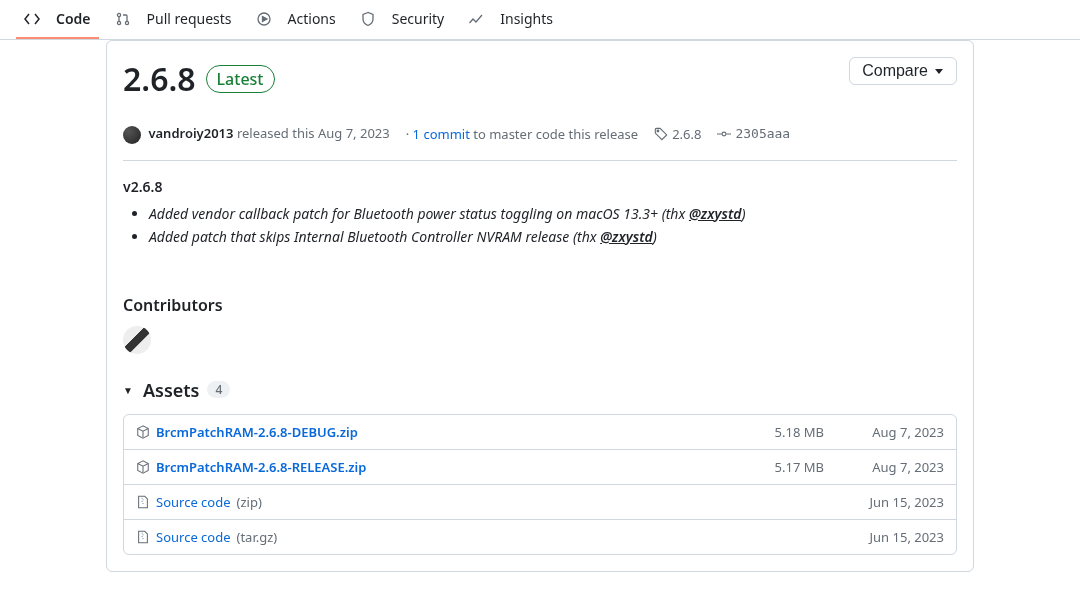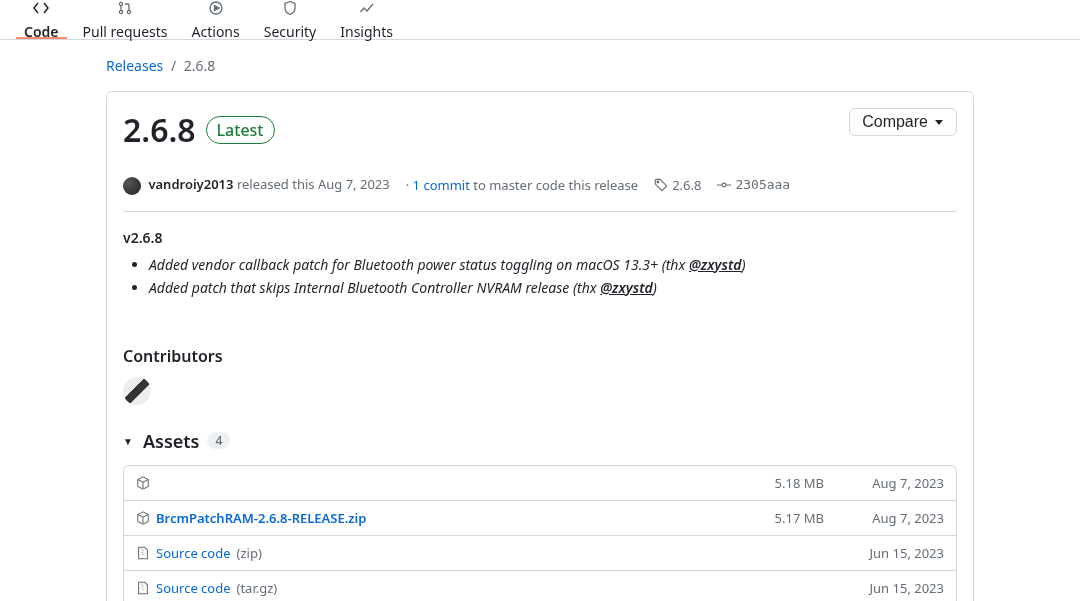--- a/index.html
+++ b/index.html
@@ -26,28 +26,27 @@
     display: flex;
     gap: 8px;
     padding: 0 16px;
     border-bottom: 1px solid var(--border);
     height: 40px;
     align-items: center;
   }
   .nav-item {
     display: flex;
     align-items: center;
-    gap: 6px;
+    gap: 16px;
     padding: 0 8px;
     height: 100%;
     color: var(--text);
     border-bottom: 2px solid transparent;
     cursor: pointer;
     font-size: 14px;
-    flex-direction: column;
   }
   .nav-item.selected { border-bottom-color: var(--accent); font-weight: 600; }
   .nav-item .ico { color: var(--muted); }
   .nav-item.selected .ico { color: var(--text); }
   .container { max-width: 900px; margin: 0 auto; padding: 0 16px; }
   .breadcrumb { padding: 16px 0; font-size: 14px; }
   .breadcrumb .sep { color: var(--muted); margin: 0 4px; }
   .breadcrumb .current { color: var(--muted); }
   .panel {
     border: 1px solid var(--border);
@@ -201,25 +200,20 @@
         <svg width="16" height="16" viewBox="0 0 16 16" fill="none" stroke="currentColor" stroke-width="1.3">
           <path d="M1.5 12 5 8l3 3 6-7"></path>
         </svg>
       </span>
     <span>Insights</span>
   </div>
 </div>
 
 <div class="container">
 
-  <div class="breadcrumb">
-    <a href="#">Releases</a>
-    <span class="sep">/</span>
-    <span class="current">2.6.8</span>
-  </div>
 
   <div class="panel">
     <div class="header-row">
       <div class="title-line">
         <h1 class="release-title">2.6.8</h1>
         <span class="badge-latest">Latest</span>
       </div>
       <button class="compare-btn">
         <span>Compare</span>
         <span class="ico">
@@ -288,20 +282,21 @@
       </div>
       <div class="assets-list">
         <div class="asset-row">
           <div class="asset-name">
             <span class="ico">
                 <svg width="14" height="14" viewBox="0 0 16 16" fill="none" stroke="#656d76" stroke-width="1.2">
                   <path d="M8 1 2 4v8l6 3 6-3V4Z"></path>
                   <path d="M2 4 8 7l6-3M8 7v7"></path>
                 </svg>
               </span>
+            <a href="#" class="lnk">BrcmPatchRAM-2.6.8-DEBUG.zip</a>
           </div>
           <div class="asset-size">5.18 MB</div>
           <div class="asset-date">Aug 7, 2023</div>
         </div>
         <div class="asset-row">
           <div class="asset-name">
             <span class="ico">
                 <svg width="14" height="14" viewBox="0 0 16 16" fill="none" stroke="#656d76" stroke-width="1.2">
                   <path d="M8 1 2 4v8l6 3 6-3V4Z"></path>
                   <path d="M2 4 8 7l6-3M8 7v7"></path>

